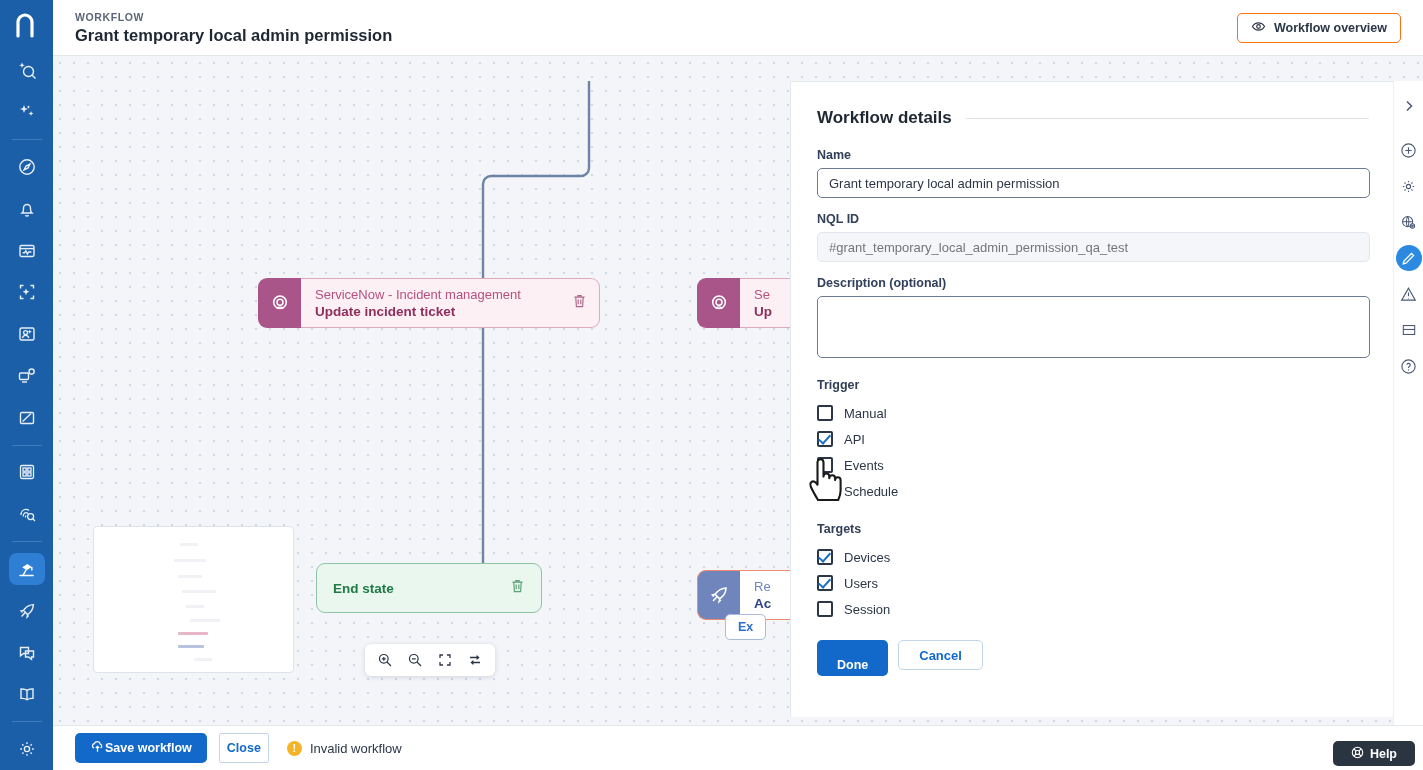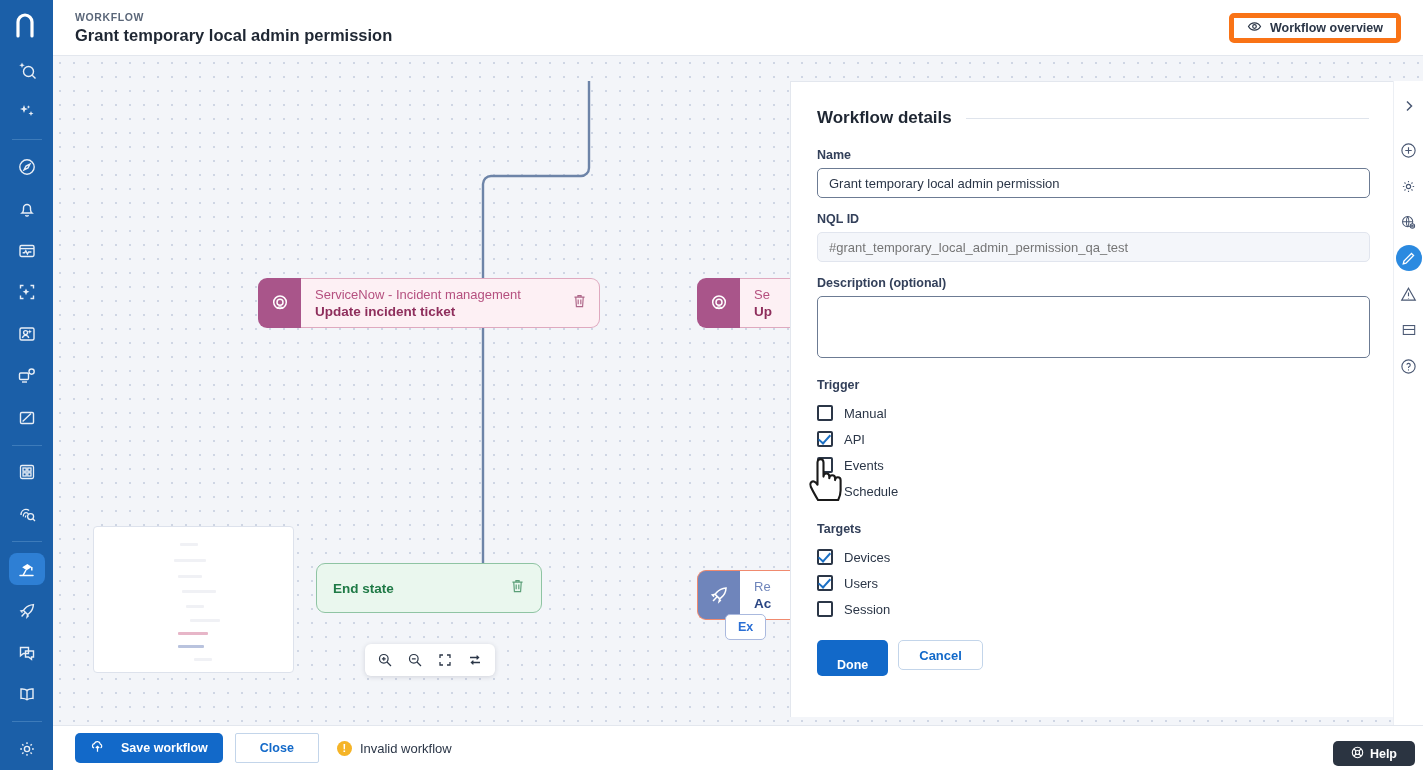--- a/index.html
+++ b/index.html
@@ -40,21 +40,21 @@
   }
   .header-titles { margin-left: 22px; }
   .kicker {
     font-size: 10.5px; font-weight: bold; letter-spacing: .6px;
     color: #5a6678; text-transform: uppercase; line-height: 14px;
   }
   .page-title { font-size: 16.5px; font-weight: bold; color: #1f2733; line-height: 22px; }
   .header-right { margin-left: auto; margin-right: 22px; }
   .btn-outline {
     display: inline-flex; align-items: center; gap: 8px;
-    height: 30px; padding: 0 13px; border: 5px solid #f97316; border-radius: 5px;
+    height: 30px; padding: 0 13px; border: 1px solid #f97316; border-radius: 5px;
     background: #fff; color: #2b3647; font-size: 12.5px; font-weight: bold; cursor: pointer;
   }
 
   
   .canvas {
     position: absolute; left: 53px; top: 56px; right: 0; bottom: 45px;
     background-color: #f3f5f9;
     background-image: radial-gradient(#cfd6e4 1px, transparent 1px);
     background-size: 14px 14px;
     overflow: hidden;
@@ -183,27 +183,27 @@
   }
   .tool.active { background: #2b8ae0; color: #ffffff; }
 
   
   .footer {
     position: absolute; left: 53px; right: 0; bottom: 0; height: 45px;
     background: #ffffff; border-top: 1px solid #e3e7ee;
     display: flex; align-items: center; padding-left: 22px; gap: 12px;
   }
   .btn-save {
-    display: inline-flex; align-items: center; gap: 16px; height: 30px; padding: 0 15px;
+    display: inline-flex; align-items: center; gap: 0; height: 30px; padding: 0 15px;
     background: #1269c9; color: #fff; border: none; border-radius: 5px;
     font-size: 12.5px; font-weight: bold; cursor: pointer;
     font-family: "Liberation Sans", sans-serif;
   }
   .btn-close {
-    height: 30px; padding: 0 24px; background: #fff; border: 1px solid #c3d5ea;
+    height: 30px; padding: 0 7px; background: #fff; border: 1px solid #c3d5ea;
     border-radius: 2px; color: #1269c9; font-size: 12.5px; font-weight: bold; cursor: pointer;
     font-family: "Liberation Sans", sans-serif;
   }
   .status { display: flex; align-items: center; gap: 8px; margin-left: 6px; }
   .status .warn {
     width: 15px; height: 15px; border-radius: 50%; background: #f5b427; color: #fff;
     display: flex; align-items: center; justify-content: center;
     font-size: 11px; font-weight: bold;
   }
   .status .txt { font-size: 13px; color: #2b3647; }

